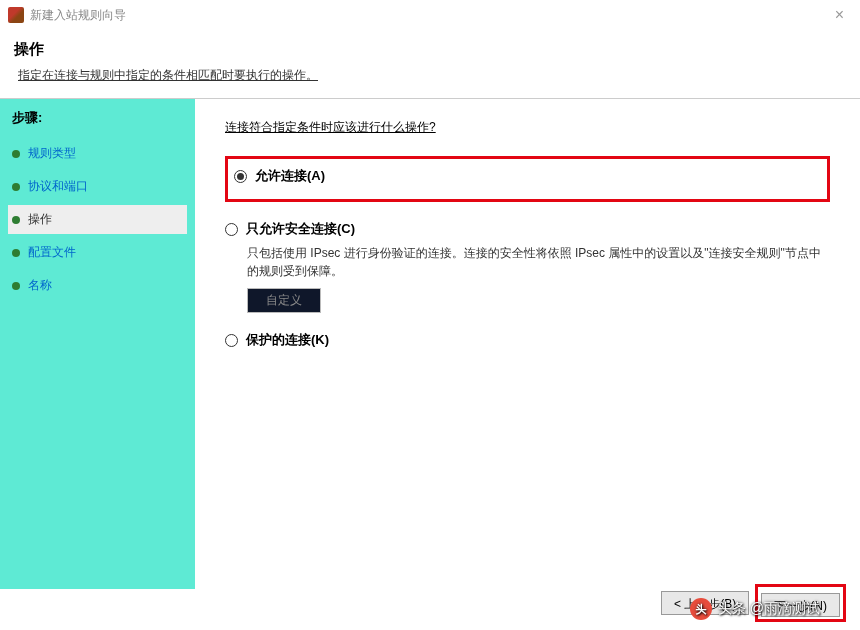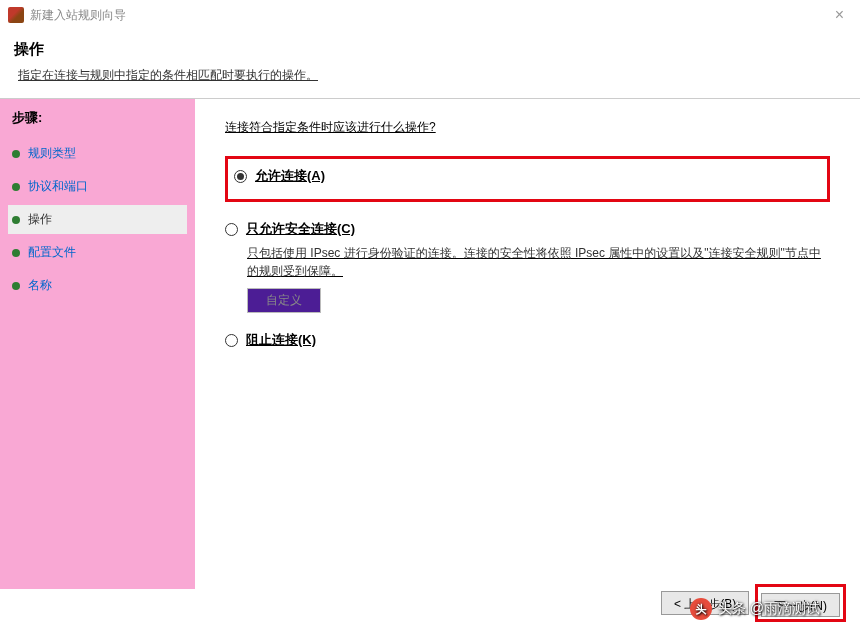--- a/index.html
+++ b/index.html
@@ -49,21 +49,21 @@
       color: #333;
       margin-left: 4px;
       text-decoration: underline;
     }
     .body {
       display: flex;
       height: 490px;
     }
     .sidebar {
       width: 195px;
-      background: #f9a8d4;
+      background: #5eead4;
       padding: 10px 8px;
     }
     .sidebar-title {
       font-size: 13px;
       font-weight: bold;
       margin-bottom: 12px;
       padding-left: 4px;
     }
     .sidebar-item {
       display: flex;
@@ -94,21 +94,20 @@
       padding: 20px 30px;
       position: relative;
     }
     .question {
       font-size: 12px;
       margin-bottom: 20px;
       text-decoration: underline;
     }
     .option-group {
       margin-bottom: 18px;
-      text-decoration: underline;
     }
     .option-group.highlighted {
       border: 3px solid #e30613;
       padding: 8px 6px;
     }
     .radio-row {
       display: flex;
       align-items: center;
       margin-bottom: 6px;
     }
@@ -135,21 +134,21 @@
     .option-desc {
       font-size: 12px;
       color: #333;
       margin-left: 22px;
       line-height: 1.5;
     }
     .custom-btn {
       margin-left: 22px;
       margin-top: 8px;
       padding: 3px 18px;
-      background: #4c1d95;
+      background: #0f172a;
       border: 1px solid #bbb;
       color: #888;
       font-size: 12px;
       cursor: not-allowed;
     }
     .footer {
       position: absolute;
       bottom: 8px;
       right: 14px;
       display: flex;
@@ -249,21 +248,21 @@
         <div class="radio"></div>
         <span class="radio-label">只允许安全连接(C)</span>
       </div>
       <div class="option-desc">只包括使用 IPsec 进行身份验证的连接。连接的安全性将依照 IPsec 属性中的设置以及"连接安全规则"节点中的规则受到保障。</div>
       <button class="custom-btn" disabled="">自定义</button>
     </div>
 
     <div class="option-group">
       <div class="radio-row">
         <div class="radio"></div>
-        <span class="radio-label">阻止连接(K)</span>
+        <span class="radio-label">保护的连接(K)</span>
       </div>
     </div>
   </div>
 </div>
 
 <div class="footer">
   <button>&lt; 上一步(B)</button>
   <span class="next-highlight">
     <button>下一步(N)</button>
   </span>

